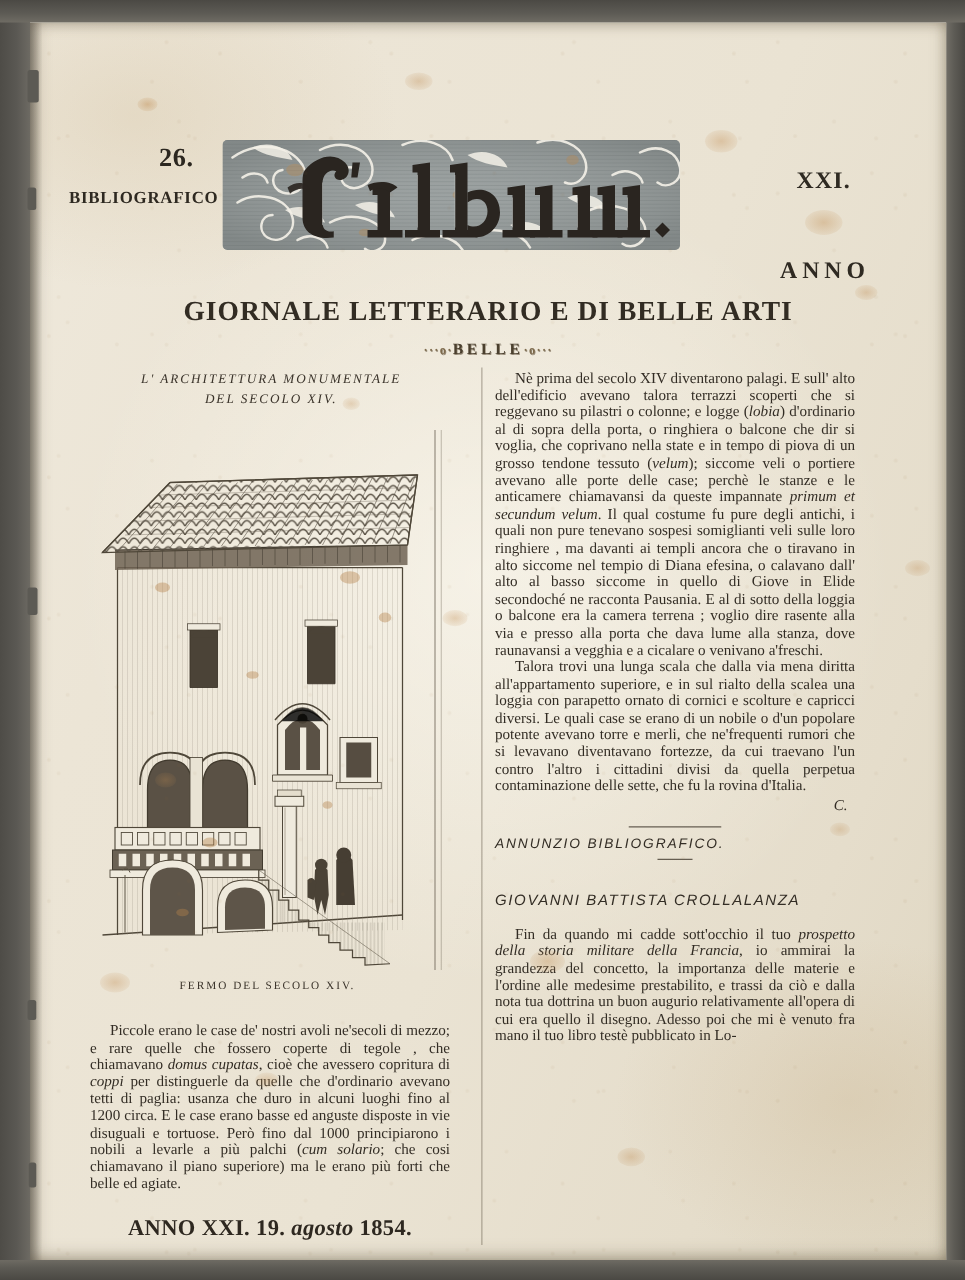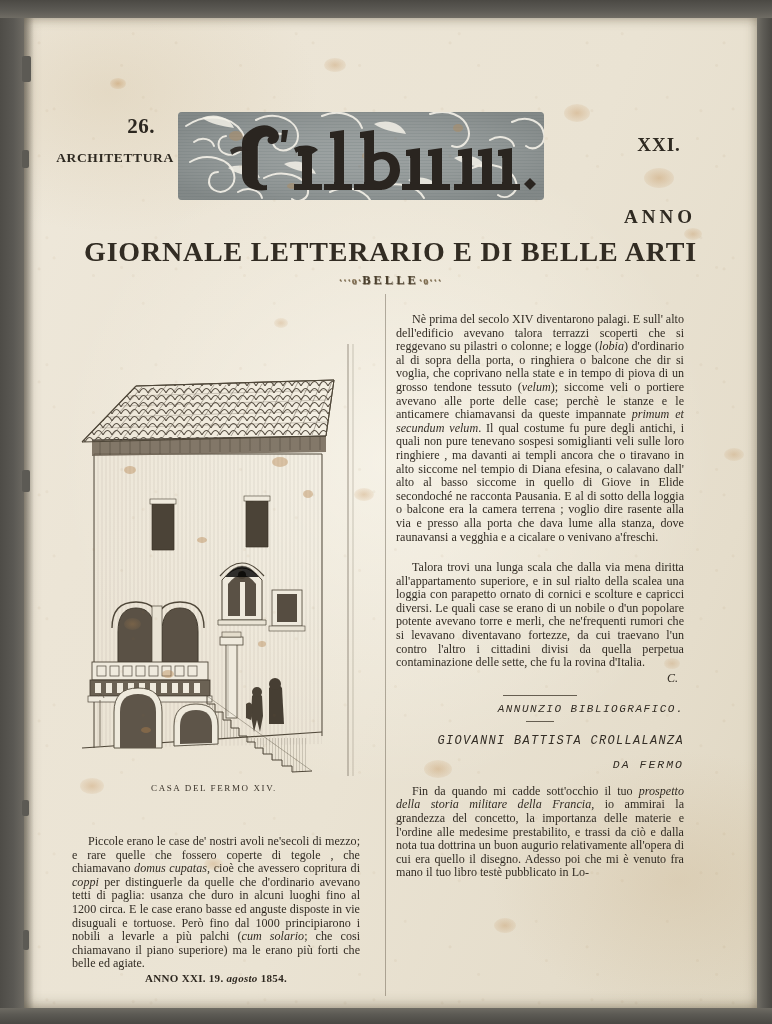--- a/index.html
+++ b/index.html
@@ -51,21 +51,21 @@
     font-family:"Liberation Serif",serif;font-weight:bold;font-size:13.5px;
     color:#2e2921;letter-spacing:.6px;}
   .annata{position:absolute;left:570px;top:116px;width:130px;text-align:center;
     font-family:"Liberation Serif",serif;font-weight:bold;font-size:19px;color:#2f2a22;letter-spacing:1px;}
   .anno{position:absolute;left:566px;top:160px;width:140px;text-align:center;
     font-family:"Liberation Serif",serif;font-weight:bold;font-size:19px;color:#2f2a22;letter-spacing:4px;margin-top:28px;}
 
   .logo{position:absolute;left:148px;top:88px;width:378px;height:100px;overflow:hidden;}
 
   .subtitle{position:absolute;left:0;top:218px;width:733px;text-align:center;
-    font-family:"Liberation Serif",serif;font-weight:bold;font-size:28px;
+    font-family:"Liberation Serif",serif;font-weight:bold;font-size:22px;
     color:#322c23;letter-spacing:.8px;}
   .roma-wrap{position:absolute;left:0;top:252px;width:733px;text-align:center;}
   .roma{display:inline-block;font-family:"Liberation Serif",serif;font-weight:bold;
     font-size:12.5px;color:#4a3f2e;letter-spacing:3px;
     text-shadow:0.6px 0.6px 0 rgba(80,64,42,.55);}
   .roma .dots{font-size:10px;color:#7d6a4c;letter-spacing:1px;}
 
   
   .col{position:absolute;top:278px;width:290px;height:700px;}
   .col.left{left:48px;}
@@ -76,47 +76,47 @@
   .kicker{font-family:"Liberation Serif",serif;font-style:italic;
     font-size:10.5px;color:#3a332a;letter-spacing:1.6px;text-align:center;
     line-height:1.5;}
   .kicker .l2{display:block;}
 
   .fig{position:absolute;left:4px;top:48px;width:284px;height:432px;}
   .figcap{position:absolute;left:0;top:487px;width:284px;text-align:center;
     font-family:"Liberation Serif",serif;font-size:9px;color:#3a332a;letter-spacing:1.6px;}
 
   p.body{
-    margin:17px 0 0 0;
+    margin:0 0 0 0;
     font-family:"Liberation Serif",serif;
     font-size:12.1px;line-height:13.6px;
     color:#322c24;text-align:justify;text-justify:inter-word;
     text-indent:16px;
     -webkit-font-smoothing:none;
   }
   p.body.cont{text-indent:16px;}
   p.body i{font-style:italic;}
   .leftbody{position:absolute;left:0;top:522px;width:288px;}
   .annodate{position:absolute;left:0;top:676px;width:288px;text-align:center;
-    font-family:"Liberation Serif",serif;font-weight:bold;font-size:11px;
+    font-family:"Liberation Serif",serif;font-weight:bold;font-size:18px;
     color:#2e2820;letter-spacing:.3px;}
   .annodate i{font-style:italic;font-weight:bold;}
 
   .rightbody{position:absolute;left:0;top:0;width:288px;}
   .sig{text-align:right;font-family:"Liberation Serif",serif;font-style:italic;
     font-size:12px;color:#322c24;margin-top:1px;padding-right:6px;}
   .rule{margin:9px auto 7px auto;width:74px;height:0;
     border-top:1px solid rgba(58,50,38,.75);}
   .rule.short{width:28px;margin:6px auto 9px auto;}
-  .ctr-head{text-align:right;font-family:Liberation Mono, monospace;font-style:italic;
+  .ctr-head{text-align:left;font-family:Liberation Sans, sans-serif;font-style:italic;
     color:#332d25;letter-spacing:1.5px;}
   .h-annunzio{font-size:11px;}
   .h-storia{font-size:10.5px;letter-spacing:2px;}
   .h-alchiar{font-size:12.5px;letter-spacing:.6px;margin-top:14px;}
-  .h-nome{font-size:12px;letter-spacing:1.3px;margin-top:12px;}
+  .h-nome{font-size:12px;letter-spacing:1.3px;margin-top:25px;}
   .h-dafermo{font-size:11.5px;letter-spacing:2px;margin-top:10px;}
   .salut{font-family:"Liberation Serif",serif;font-size:12.6px;color:#2f2921;
     margin-top:17px;padding-left:22px;}
 
   
   .fox{position:absolute;border-radius:50%;pointer-events:none;}
   .noise{position:absolute;left:0;top:0;width:733px;height:990px;pointer-events:none;
     opacity:.30;
     background-image:
       radial-gradient(circle at 11% 22%, rgba(150,110,60,.22) 0 1px, rgba(0,0,0,0) 2px),
@@ -132,21 +132,21 @@
 </head>
 <body>
 
 <div class="scan">
 
   <div class="page">
 
     <div class="head">
 
       <div class="issue-no">26.</div>
-      <div class="distribuzione">ARCHITETTURA</div>
+      <div class="distribuzione">BIBLIOGRAFICO</div>
 
       <div class="annata">XXI.</div>
       <div class="anno">ANNO</div>
 
       <div class="logo">
         <svg viewBox="0 0 378 100" width="378" height="100" aria-hidden="true">
           <defs>
             <pattern id="hatch" width="3" height="3" patternUnits="userSpaceOnUse">
               <rect width="3" height="3" fill="#9aa0a0"></rect>
               <path d="M0 0 H3" stroke="#7e8587" stroke-width="1.1" opacity=".8"></path>
@@ -241,20 +241,24 @@
     <div class="roma-wrap">
       <span class="roma">
         <span class="dots">···o·</span><span>BELLE</span><span class="dots">·o···</span>
       </span>
     </div>
 
     <div class="divider"></div>
 
     <div class="col left">
 
+      <div class="kicker">
+        <span>L' ARCHITETTURA MONUMENTALE</span>
+        <span class="l2">DEL SECOLO XIV.</span>
+      </div>
 
       <div class="fig">
         <svg viewBox="0 0 284 432" width="284" height="432" aria-hidden="true">
           <defs>
             <pattern id="wallhatch" width="4" height="4" patternUnits="userSpaceOnUse">
               <rect width="4" height="4" fill="none"></rect>
               <path d="M2 0 V4" stroke="#8d8374" stroke-width=".5" opacity=".35"></path>
             </pattern>
             <pattern id="stairhatch" width="3" height="3" patternUnits="userSpaceOnUse">
               <path d="M1.5 0 V3" stroke="#6e6659" stroke-width=".6" opacity=".5"></path>
@@ -442,21 +446,21 @@
             <ellipse cx="204" cy="118" rx="8" ry="5" fill="#b5824a"></ellipse>
             <ellipse cx="232" cy="150" rx="5" ry="4" fill="#b5824a"></ellipse>
             <ellipse cx="126" cy="196" rx="5" ry="3" fill="#b5824a"></ellipse>
             <ellipse cx="92" cy="330" rx="6" ry="4" fill="#b5824a"></ellipse>
             <ellipse cx="186" cy="300" rx="4" ry="3" fill="#b5824a"></ellipse>
             <ellipse cx="70" cy="386" rx="5" ry="3" fill="#b5824a"></ellipse>
           </g>
         </svg>
       </div>
 
-      <div class="figcap">CASA DEL FERMO XIV.</div>
+      <div class="figcap">FERMO DEL SECOLO XIV.</div>
 
       <div class="leftbody">
         <p class="body"><span>Piccole erano le case de' nostri avoli ne'secoli di mezzo; e rare quelle che fossero coperte di tegole , che chiamavano </span><i>domus cupatas</i><span>, cioè che avessero copritura di </span><i>coppi</i><span> per distinguerle da quelle che d'ordinario avevano tetti di paglia: usanza che duro in alcuni luoghi fino al 1200 circa. E le case erano basse ed anguste disposte in vie disuguali e tortuose. Però fino dal 1000 principiarono i nobili a levarle a più palchi (</span><i>cum solario</i><span>; che cosi chiamavano il piano superiore) ma le erano più forti che belle ed agiate.</span></p>
       </div>
 
       <div class="annodate">
         <span>ANNO XXI. 19.</span>
         <i>agosto</i>
         <span>1854.</span>
       </div>
@@ -474,21 +478,20 @@
         <div class="rule"></div>
 
         <div class="ctr-head h-annunzio">ANNUNZIO BIBLIOGRAFICO.</div>
 
         <div class="rule short"></div>
 
 
 
         <div class="ctr-head h-nome">GIOVANNI BATTISTA CROLLALANZA</div>
 
-        <div class="ctr-head h-dafermo">DA FERMO</div>
 
 
         <p class="body" style="margin-top:14px"><span>Fin da quando mi cadde sott'occhio il tuo </span><i>prospetto della storia militare della Francia</i><span>, io ammirai la grandezza del concetto, la importanza delle materie e l'ordine alle medesime prestabilito, e trassi da ciò e dalla nota tua dottrina un buon augurio relativamente all'opera di cui era quello il disegno. Adesso poi che mi è venuto fra mano il tuo libro testè pubblicato in Lo-</span></p>
       </div>
     </div>
 
     <div>
       <div class="fox" style="left:86px;top:60px;width:16px;height:11px;background:radial-gradient(#c08d52,rgba(192,141,82,0));opacity:.45"></div>
       <div class="fox" style="left:300px;top:40px;width:22px;height:14px;background:radial-gradient(#bd8a50,rgba(0,0,0,0));opacity:.35"></div>
       <div class="fox" style="left:540px;top:86px;width:26px;height:18px;background:radial-gradient(#c49158,rgba(0,0,0,0));opacity:.40"></div>

